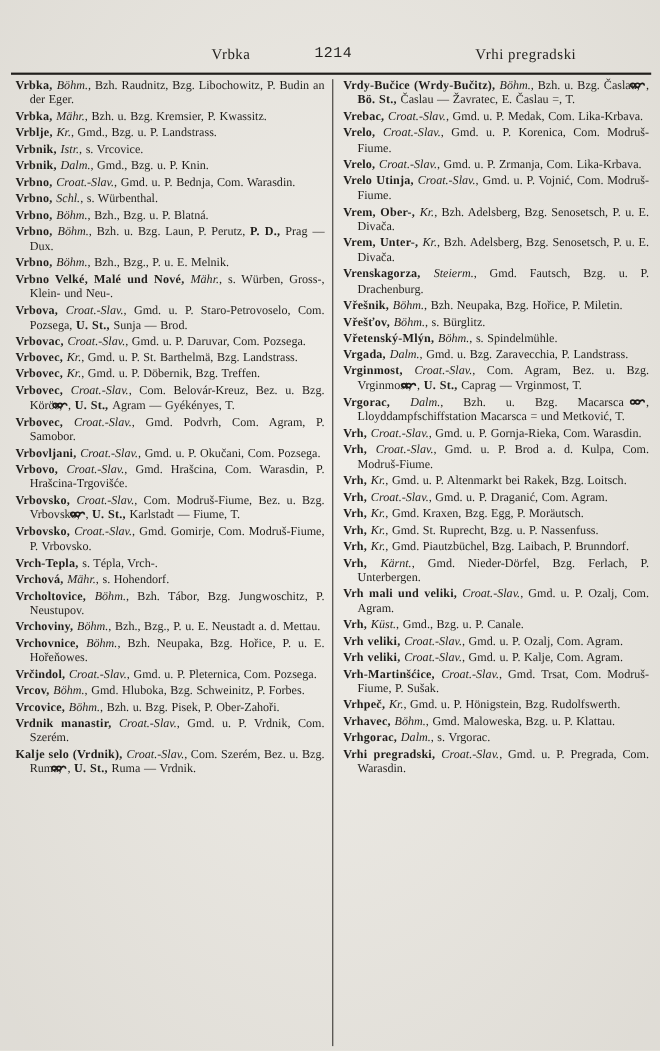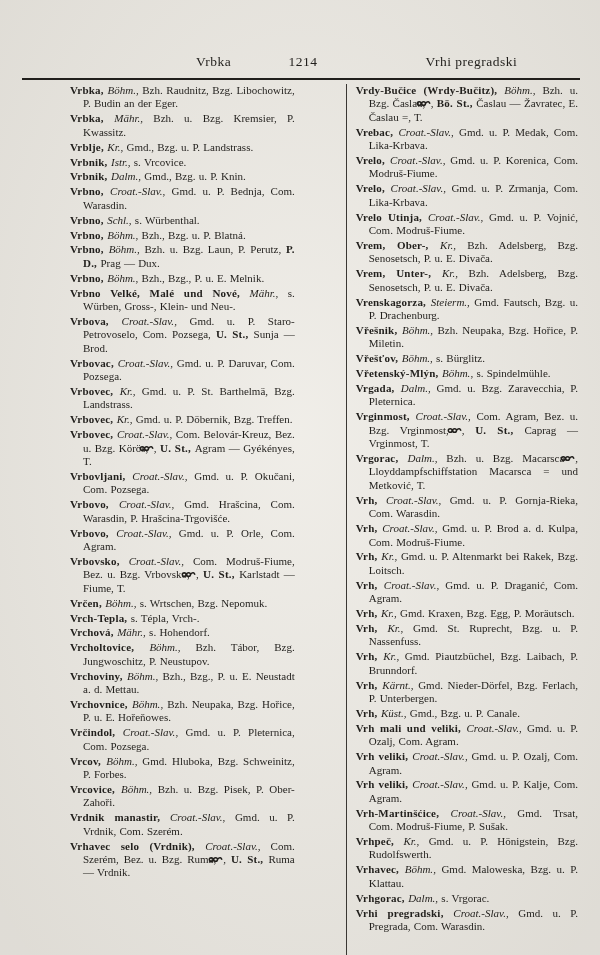--- a/index.html
+++ b/index.html
@@ -11,56 +11,55 @@
   body{
     width:600px;height:955px;
     background:var(--paper);
     font-family:"Liberation Serif","DejaVu Serif",serif;
     color:var(--ink);
     overflow:hidden;
   }
   .page{
     position:relative;
     width:600px;height:955px;
-    padding:12px;
+    padding:0;
     background:
       radial-gradient(ellipse at 50% 45%, rgba(255,255,255,0.25), rgba(0,0,0,0.05) 95%),
       var(--paper);
   }
   .running-head{
     position:relative;
     height:66px;
   }
   .running-head span{
     position:absolute;
     top:42px;
     transform:translateX(-50%);
     font-size:13.5px;
     letter-spacing:0.5px;
     white-space:nowrap;
   }
   .head-left{left:35%;}
-  .head-center{left:50.5%;}
+  .head-center{left:50.5%;font-family:Liberation Mono, monospace;}
   .head-right{left:77.5%;margin-left:13px;}
   .head-rule{
     position:absolute;
     left:10px;right:8px;top:66px;
     height:2px;
     background:var(--ink);
   }
   .columns{
     display:flex;
     align-items:stretch;
     padding:6px 6px 0 10px;
     height:885px;
   }
   .col{
     width:50%;
     padding:0 4px 0 4px;
-    margin-left:44px;
   }
   .col-left{padding-right:7px;}
   .col-right{border-left:1.5px solid #3a3733;padding-left:9px;}
   .entry{
     margin:0 0 1.5px 0;
     font-size:11px;
     line-height:13.4px;
     text-align:justify;
     padding-left:13px;
     text-indent:-13px;
@@ -98,71 +97,71 @@
         <p class="entry"><b>Vrbno, </b><i>Böhm.</i><span>, Bzh. u. Bzg. Laun, P. Perutz, </span><b>P. D., </b><span>Prag — Dux.</span></p>
         <p class="entry"><b>Vrbno, </b><i>Böhm.</i><span>, Bzh., Bzg., P. u. E. Melnik.</span></p>
         <p class="entry"><b>Vrbno Velké, Malé und Nové, </b><i>Mähr.</i><span>, s. Würben, Gross-, Klein- und Neu-.</span></p>
         <p class="entry"><b>Vrbova, </b><i>Croat.-Slav.</i><span>, Gmd. u. P. Staro-Petrovoselo, Com. Pozsega, </span><b>U. St., </b><span>Sunja — Brod.</span></p>
         <p class="entry"><b>Vrbovac, </b><i>Croat.-Slav.</i><span>, Gmd. u. P. Daruvar, Com. Pozsega.</span></p>
         <p class="entry"><b>Vrbovec, </b><i>Kr.</i><span>, Gmd. u. P. St. Barthelmä, Bzg. Landstrass.</span></p>
         <p class="entry"><b>Vrbovec, </b><i>Kr.</i><span>, Gmd. u. P. Döbernik, Bzg. Treffen.</span></p>
         <p class="entry"><b>Vrbovec, </b><i>Croat.-Slav.</i><span>, Com. Belovár-Kreuz, Bez. u. Bzg. Körös, </span><span class="posthorn"><svg width="15" height="9" viewBox="0 0 15 9">
               <path d="M1.3,4.5 C1.3,2.1 5.1,2.1 5.1,4.5 C5.1,6.9 1.3,6.9 1.3,4.5 Z M5.7,4.5 C5.7,2.1 9.5,2.1 9.5,4.5 C9.5,6.9 5.7,6.9 5.7,4.5 Z M9.9,4 C11.2,2 13.9,2.5 13.7,4.9" fill="none" stroke="currentColor" stroke-width="1.5"></path>
             </svg></span><span>, </span><b>U. St., </b><span>Agram — Gyékényes, T.</span></p>
+        <p class="entry"><b>Vrbovec, </b><i>Croat.-Slav.</i><span>, Gmd. Podvrh, Com. Agram, P. Samobor.</span></p>
         <p class="entry"><b>Vrbovljani, </b><i>Croat.-Slav.</i><span>, Gmd. u. P. Okučani, Com. Pozsega.</span></p>
         <p class="entry"><b>Vrbovo, </b><i>Croat.-Slav.</i><span>, Gmd. Hrašcina, Com. Warasdin, P. Hrašcina-Trgovišće.</span></p>
-        <p class="entry"><b>Vrbovo, </b><i>Croat.-Slav.</i><span>, Gmd. u. P. Orle, Com. Agram.</span></p>
         <p class="entry"><b>Vrbovsko, </b><i>Croat.-Slav.</i><span>, Com. Modruš-Fiume, Bez. u. Bzg. Vrbovsko, </span><span class="posthorn"><svg width="15" height="9" viewBox="0 0 15 9">
               <path d="M1.3,4.5 C1.3,2.1 5.1,2.1 5.1,4.5 C5.1,6.9 1.3,6.9 1.3,4.5 Z M5.7,4.5 C5.7,2.1 9.5,2.1 9.5,4.5 C9.5,6.9 5.7,6.9 5.7,4.5 Z M9.9,4 C11.2,2 13.9,2.5 13.7,4.9" fill="none" stroke="currentColor" stroke-width="1.5"></path>
             </svg></span><span>, </span><b>U. St., </b><span>Karlstadt — Fiume, T.</span></p>
-        <p class="entry"><b>Vrčen, </b><i>Böhm.</i><span>, s. Wrtschen, Bzg. Nepomuk.</span></p>
+        <p class="entry"><b>Vrbovsko, </b><i>Croat.-Slav.</i><span>, Gmd. Gomirje, Com. Modruš-Fiume, P. Vrbovsko.</span></p>
         <p class="entry"><b>Vrch-Tepla, </b><span>s. Tépla, Vrch-.</span></p>
         <p class="entry"><b>Vrchová, </b><i>Mähr.</i><span>, s. Hohendorf.</span></p>
         <p class="entry"><b>Vrcholtovice, </b><i>Böhm.</i><span>, Bzh. Tábor, Bzg. Jungwoschitz, P. Neustupov.</span></p>
         <p class="entry"><b>Vrchoviny, </b><i>Böhm.</i><span>, Bzh., Bzg., P. u. E. Neustadt a. d. Mettau.</span></p>
         <p class="entry"><b>Vrchovnice, </b><i>Böhm.</i><span>, Bzh. Neupaka, Bzg. Hořice, P. u. E. Hořeňowes.</span></p>
         <p class="entry"><b>Vrčindol, </b><i>Croat.-Slav.</i><span>, Gmd. u. P. Pleternica, Com. Pozsega.</span></p>
         <p class="entry"><b>Vrcov, </b><i>Böhm.</i><span>, Gmd. Hluboka, Bzg. Schweinitz, P. Forbes.</span></p>
         <p class="entry"><b>Vrcovice, </b><i>Böhm.</i><span>, Bzh. u. Bzg. Pisek, P. Ober-Zahoři.</span></p>
         <p class="entry"><b>Vrdnik manastir, </b><i>Croat.-Slav.</i><span>, Gmd. u. P. Vrdnik, Com. Szerém.</span></p>
-        <p class="entry"><b>Vrhavec selo (Vrdnik), </b><i>Croat.-Slav.</i><span>, Com. Szerém, Bez. u. Bzg. Ruma, </span><span class="posthorn"><svg width="15" height="9" viewBox="0 0 15 9">
+        <p class="entry"><b>Kalje selo (Vrdnik), </b><i>Croat.-Slav.</i><span>, Com. Szerém, Bez. u. Bzg. Ruma, </span><span class="posthorn"><svg width="15" height="9" viewBox="0 0 15 9">
               <path d="M1.3,4.5 C1.3,2.1 5.1,2.1 5.1,4.5 C5.1,6.9 1.3,6.9 1.3,4.5 Z M5.7,4.5 C5.7,2.1 9.5,2.1 9.5,4.5 C9.5,6.9 5.7,6.9 5.7,4.5 Z M9.9,4 C11.2,2 13.9,2.5 13.7,4.9" fill="none" stroke="currentColor" stroke-width="1.5"></path>
             </svg></span><span>, </span><b>U. St., </b><span>Ruma — Vrdnik.</span></p>
       </div>
     <div class="col col-right">
         <p class="entry"><b>Vrdy-Bučice (Wrdy-Bučitz), </b><i>Böhm.</i><span>, Bzh. u. Bzg. Časlau, </span><span class="posthorn"><svg width="15" height="9" viewBox="0 0 15 9">
               <path d="M1.3,4.5 C1.3,2.1 5.1,2.1 5.1,4.5 C5.1,6.9 1.3,6.9 1.3,4.5 Z M5.7,4.5 C5.7,2.1 9.5,2.1 9.5,4.5 C9.5,6.9 5.7,6.9 5.7,4.5 Z M9.9,4 C11.2,2 13.9,2.5 13.7,4.9" fill="none" stroke="currentColor" stroke-width="1.5"></path>
             </svg></span><span>, </span><b>Bö. St., </b><span>Časlau — Žavratec, E. Časlau =, T.</span></p>
         <p class="entry"><b>Vrebac, </b><i>Croat.-Slav.</i><span>, Gmd. u. P. Medak, Com. Lika-Krbava.</span></p>
         <p class="entry"><b>Vrelo, </b><i>Croat.-Slav.</i><span>, Gmd. u. P. Korenica, Com. Modruš-Fiume.</span></p>
         <p class="entry"><b>Vrelo, </b><i>Croat.-Slav.</i><span>, Gmd. u. P. Zrmanja, Com. Lika-Krbava.</span></p>
         <p class="entry"><b>Vrelo Utinja, </b><i>Croat.-Slav.</i><span>, Gmd. u. P. Vojnić, Com. Modruš-Fiume.</span></p>
         <p class="entry"><b>Vrem, Ober-, </b><i>Kr.</i><span>, Bzh. Adelsberg, Bzg. Senosetsch, P. u. E. Divača.</span></p>
         <p class="entry"><b>Vrem, Unter-, </b><i>Kr.</i><span>, Bzh. Adelsberg, Bzg. Senosetsch, P. u. E. Divača.</span></p>
         <p class="entry"><b>Vrenskagorza, </b><i>Steierm.</i><span>, Gmd. Fautsch, Bzg. u. P. Drachenburg.</span></p>
         <p class="entry"><b>Vřešnik, </b><i>Böhm.</i><span>, Bzh. Neupaka, Bzg. Hořice, P. Miletin.</span></p>
         <p class="entry"><b>Vřešťov, </b><i>Böhm.</i><span>, s. Bürglitz.</span></p>
         <p class="entry"><b>Vřetenský-Mlýn, </b><i>Böhm.</i><span>, s. Spindelmühle.</span></p>
-        <p class="entry"><b>Vrgada, </b><i>Dalm.</i><span>, Gmd. u. Bzg. Zaravecchia, P. Pleternica.</span></p>
+        <p class="entry"><b>Vrgada, </b><i>Dalm.</i><span>, Gmd. u. Bzg. Zaravecchia, P. Landstrass.</span></p>
         <p class="entry"><b>Vrginmost, </b><i>Croat.-Slav.</i><span>, Com. Agram, Bez. u. Bzg. Vrginmost, </span><span class="posthorn"><svg width="15" height="9" viewBox="0 0 15 9">
               <path d="M1.3,4.5 C1.3,2.1 5.1,2.1 5.1,4.5 C5.1,6.9 1.3,6.9 1.3,4.5 Z M5.7,4.5 C5.7,2.1 9.5,2.1 9.5,4.5 C9.5,6.9 5.7,6.9 5.7,4.5 Z M9.9,4 C11.2,2 13.9,2.5 13.7,4.9" fill="none" stroke="currentColor" stroke-width="1.5"></path>
             </svg></span><span>, </span><b>U. St., </b><span>Caprag — Vrginmost, T.</span></p>
         <p class="entry"><b>Vrgorac, </b><i>Dalm.</i><span>, Bzh. u. Bzg. Macarsca </span><span class="posthorn"><svg width="15" height="9" viewBox="0 0 15 9">
               <path d="M1.3,4.5 C1.3,2.1 5.1,2.1 5.1,4.5 C5.1,6.9 1.3,6.9 1.3,4.5 Z M5.7,4.5 C5.7,2.1 9.5,2.1 9.5,4.5 C9.5,6.9 5.7,6.9 5.7,4.5 Z M9.9,4 C11.2,2 13.9,2.5 13.7,4.9" fill="none" stroke="currentColor" stroke-width="1.5"></path>
             </svg></span><span>, Lloyddampfschiffstation Macarsca = und Metković, T.</span></p>
         <p class="entry"><b>Vrh, </b><i>Croat.-Slav.</i><span>, Gmd. u. P. Gornja-Rieka, Com. Warasdin.</span></p>
         <p class="entry"><b>Vrh, </b><i>Croat.-Slav.</i><span>, Gmd. u. P. Brod a. d. Kulpa, Com. Modruš-Fiume.</span></p>
         <p class="entry"><b>Vrh, </b><i>Kr.</i><span>, Gmd. u. P. Altenmarkt bei Rakek, Bzg. Loitsch.</span></p>
         <p class="entry"><b>Vrh, </b><i>Croat.-Slav.</i><span>, Gmd. u. P. Draganić, Com. Agram.</span></p>
         <p class="entry"><b>Vrh, </b><i>Kr.</i><span>, Gmd. Kraxen, Bzg. Egg, P. Moräutsch.</span></p>
         <p class="entry"><b>Vrh, </b><i>Kr.</i><span>, Gmd. St. Ruprecht, Bzg. u. P. Nassenfuss.</span></p>
         <p class="entry"><b>Vrh, </b><i>Kr.</i><span>, Gmd. Piautzbüchel, Bzg. Laibach, P. Brunndorf.</span></p>
         <p class="entry"><b>Vrh, </b><i>Kärnt.</i><span>, Gmd. Nieder-Dörfel, Bzg. Ferlach, P. Unterbergen.</span></p>
+        <p class="entry"><b>Vrh mali und veliki, </b><i>Croat.-Slav.</i><span>, Gmd. u. P. Ozalj, Com. Agram.</span></p>
         <p class="entry"><b>Vrh, </b><i>Küst.</i><span>, Gmd., Bzg. u. P. Canale.</span></p>
-        <p class="entry"><b>Vrh mali und veliki, </b><i>Croat.-Slav.</i><span>, Gmd. u. P. Ozalj, Com. Agram.</span></p>
         <p class="entry"><b>Vrh veliki, </b><i>Croat.-Slav.</i><span>, Gmd. u. P. Ozalj, Com. Agram.</span></p>
         <p class="entry"><b>Vrh veliki, </b><i>Croat.-Slav.</i><span>, Gmd. u. P. Kalje, Com. Agram.</span></p>
         <p class="entry"><b>Vrh-Martinšćice, </b><i>Croat.-Slav.</i><span>, Gmd. Trsat, Com. Modruš-Fiume, P. Sušak.</span></p>
         <p class="entry"><b>Vrhpeč, </b><i>Kr.</i><span>, Gmd. u. P. Hönigstein, Bzg. Rudolfswerth.</span></p>
         <p class="entry"><b>Vrhavec, </b><i>Böhm.</i><span>, Gmd. Maloweska, Bzg. u. P. Klattau.</span></p>
         <p class="entry"><b>Vrhgorac, </b><i>Dalm.</i><span>, s. Vrgorac.</span></p>
         <p class="entry"><b>Vrhi pregradski, </b><i>Croat.-Slav.</i><span>, Gmd. u. P. Pregrada, Com. Warasdin.</span></p>
       </div>
   </div>
 </div>

